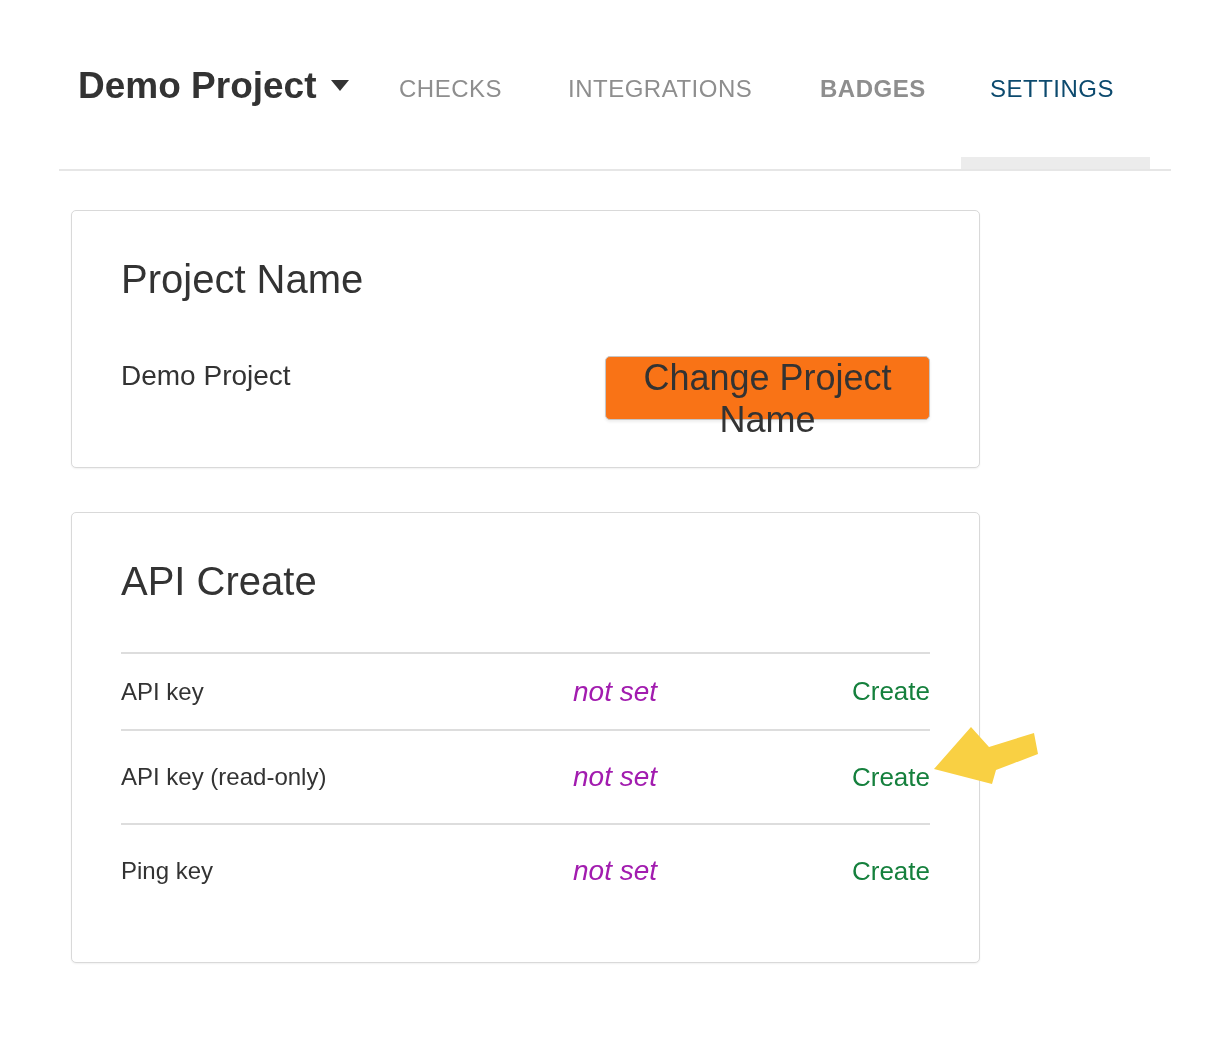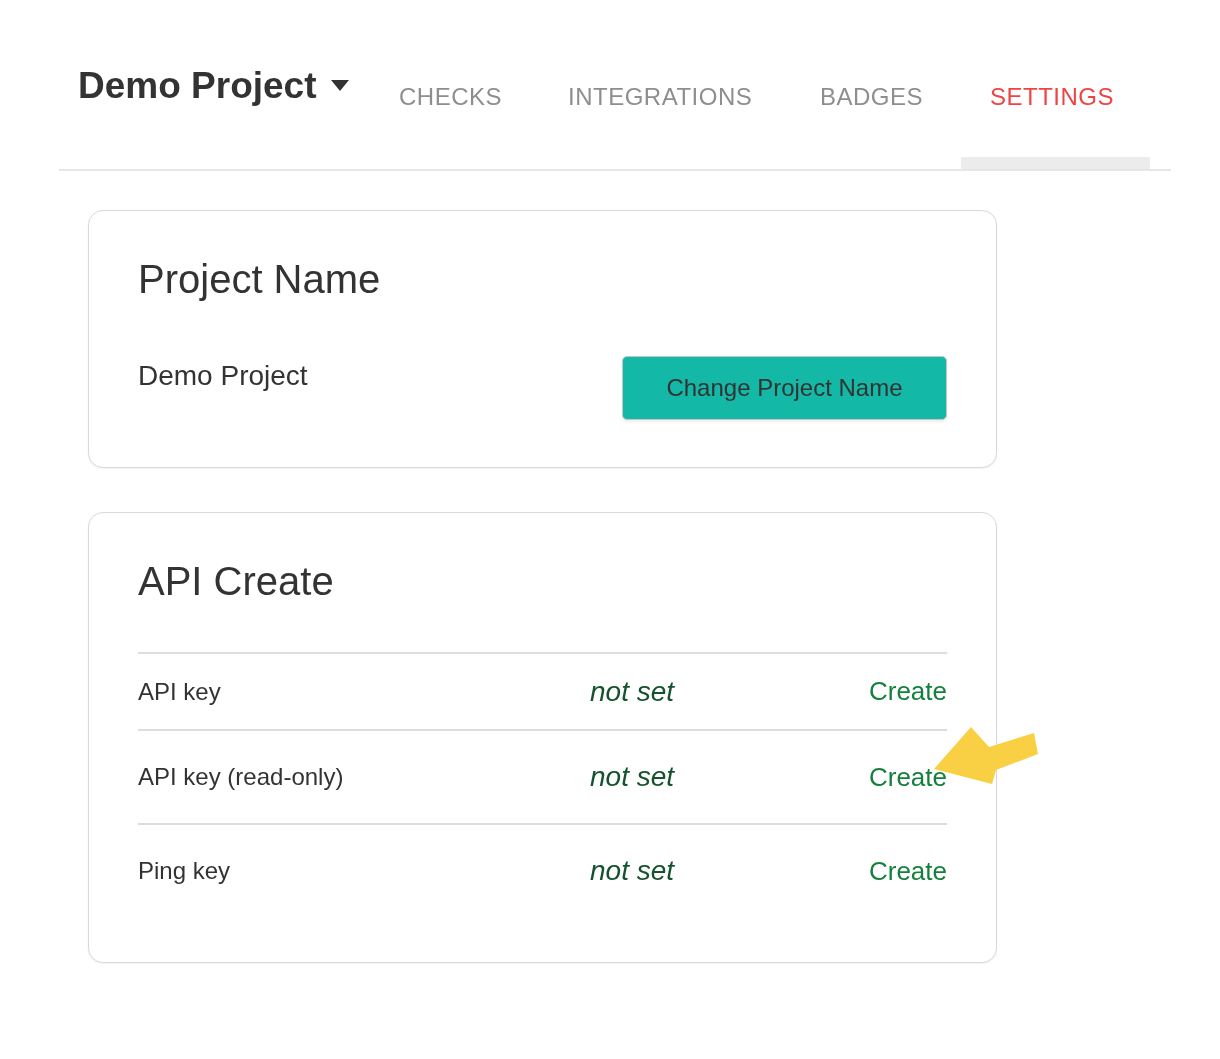--- a/index.html
+++ b/index.html
@@ -12,71 +12,71 @@
     position:absolute; left:78px; top:66px;
     font-size:37px; font-weight:bold; color:#333;
     white-space:nowrap; cursor:pointer; line-height:1.1;
   }
   .caret {
     display:inline-block; width:0; height:0; margin-left:14px;
     border-left:9px solid transparent; border-right:9px solid transparent;
     border-top:11px solid #333; vertical-align:7px;
   }
   .nav-item {
-    position:absolute; top:85px; font-size:24px; line-height:24px;
+    position:absolute; top:77px; font-size:24px; line-height:24px;
     letter-spacing:0.5px; color:#8e8e8e; cursor:pointer; white-space:nowrap;text-align:right;
   }
-  .nav-item.active { color:#ef4444; }
+  .nav-item.active { color:#0c4a6e; }
   .nav-checks       { left:399px; }
   .nav-integrations { left:568px; }
-  .nav-badges       { left:820px; }
+  .nav-badges       { left:820px;font-weight:bold; }
   .nav-settings     { left:990px; }
   .nav-divider {
     position:absolute; left:59px; top:169px; width:1112px; height:2px;
     background:#e6e6e6;
   }
   .active-tab-indicator {
     position:absolute; left:961px; top:157px; width:189px; height:12px;
     background:#ececec;
   }
 
   
   .card {
-    position:absolute; left:88px; width:909px; background:#fff;
-    border:1px solid #d9d9d9; border-radius:15px;
+    position:absolute; left:71px; width:909px; background:#fff;
+    border:1px solid #d9d9d9; border-radius:5px;
     box-shadow:0 1px 2px rgba(0,0,0,0.06);
   }
   .card-project-name { top:210px; height:258px; }
   .card-api-access  { top:512px; height:451px; }
   .card h2 {
     position:absolute; left:49px; top:46px;
     font-size:40px; font-weight:400; color:#333; line-height:1.1;
     white-space:nowrap;
   }
   .current-project-name {
     position:absolute; left:49px; top:148px;
     font-size:28px; color:#333; line-height:1.2;
   }
   .change-name-btn {
     position:absolute; left:533px; top:145px; width:325px; height:64px;
-    background:#14b8a6; border:1px solid #c6c6c6; border-radius:5px;
-    font-family:inherit; font-size:24px; color:#333;
+    background:#f97316; border:1px solid #c6c6c6; border-radius:5px;
+    font-family:inherit; font-size:36px; color:#333;
     box-shadow:0 2px 3px rgba(0,0,0,0.07);
     cursor:pointer;
   }
 
   
   .api-table { position:absolute; left:49px; top:139px; width:809px; }
   .api-row {
     display:flex; align-items:center; height:94px;
     border-top:2px solid #ddd;
   }
   .api-row:first-child { height:77px; }
   .cell-label { width:452px; font-size:24px; color:#333; }
-  .cell-value { font-size:28px; font-style:italic; color:#14532d; }
+  .cell-value { font-size:28px; font-style:italic; color:#a21caf; }
   .cell-action { margin-left:auto; }
   .create-link {
     font-size:26px; color:#15803d; text-decoration:none; cursor:pointer;
   }
 
   
   .annotation-arrow { position:absolute; left:926px; top:720px; z-index:5; }
 </style>
 </head>
 <body>

